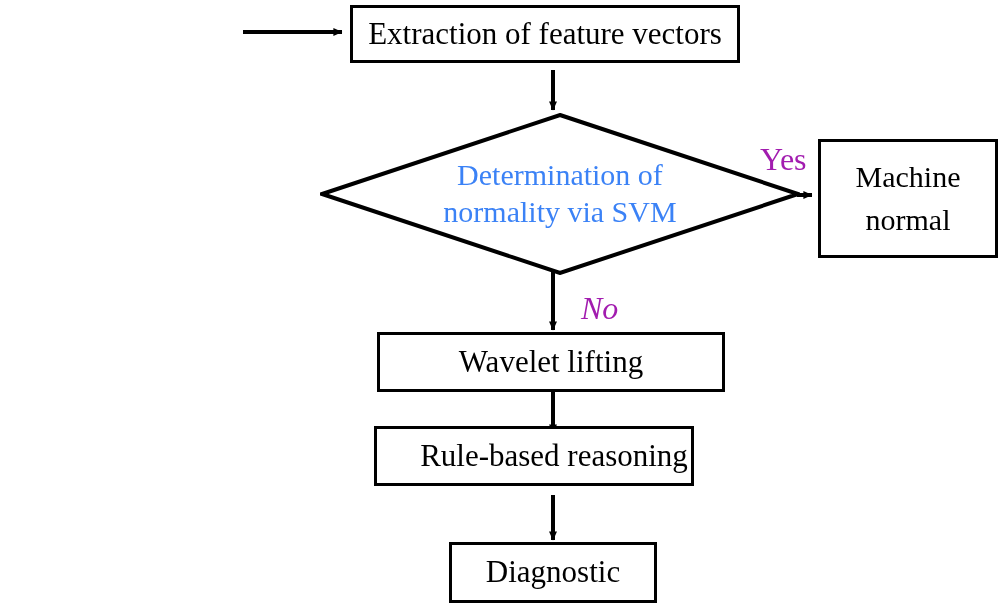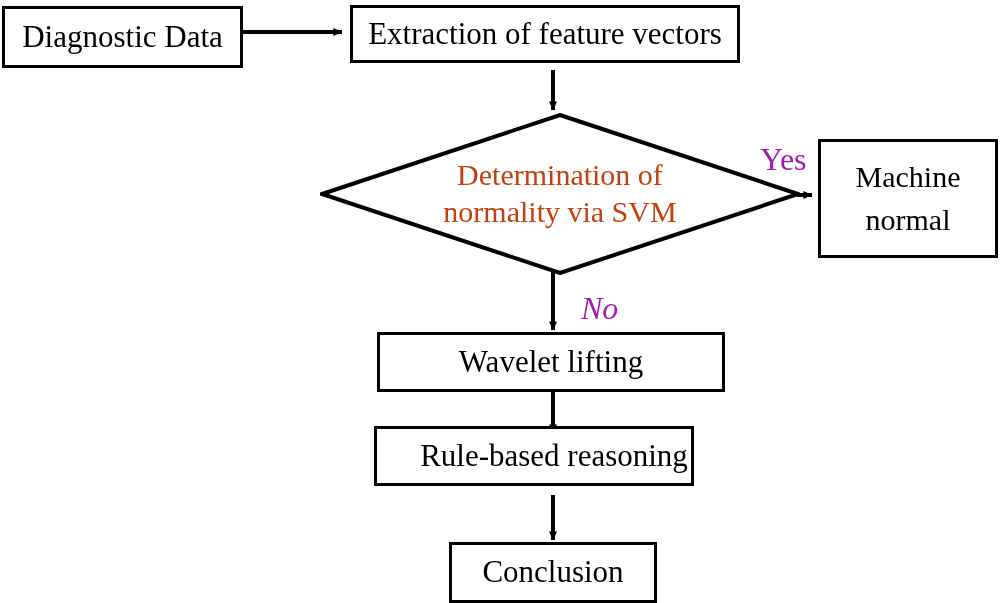--- a/index.html
+++ b/index.html
@@ -60,21 +60,21 @@
     align-items: center;
     justify-content: center;
   }
   .diamond-text {
     position: relative;
     z-index: 2;
     font-size: 30px;
     line-height: 1.22;
     text-align: center;
     white-space: pre-line;
-    color: #c2410c;
+    color: #3b82f6;
   }
 </style>
 </head>
 <body>
 
 <div id="flow-root">
 
   <svg id="edges-layer" viewBox="0 0 1000 603" width="1000" height="603">
     <defs>
       <marker id="arrowhead" markerWidth="10" markerHeight="10" refX="8.6" refY="4" orient="auto" markerUnits="userSpaceOnUse">
@@ -100,23 +100,20 @@
 
     <g>
       <line x1="553" y1="392" x2="553" y2="433" stroke="#000000" stroke-width="4" marker-end="url(#arrowhead)"></line>
     </g>
 
     <g>
       <line x1="553" y1="495" x2="553" y2="540" stroke="#000000" stroke-width="4" marker-end="url(#arrowhead)"></line>
     </g>
   </svg>
 
-  <div class="node node-box" style="left:2px; top:6px; width:241px; height:62px;">
-    <span class="node-label size-lg">Diagnostic Data</span>
-  </div>
 
   <div class="node node-box" style="left:350px; top:5px; width:390px; height:58px;">
     <span class="node-label size-lg">Extraction of feature vectors</span>
   </div>
 
   <div class="diamond-node" style="left:320px; top:113px; width:480px; height:162px;">
     <svg width="480" height="162" viewBox="0 0 480 162" style="position:absolute; left:0; top:0;">
       <polygon points="240,2 478,81 240,160 2,81" fill="#ffffff" stroke="#000000" stroke-width="4" stroke-linejoin="miter"></polygon>
     </svg>
     <span class="diamond-text">Determination of
@@ -130,20 +127,20 @@
   <div class="node node-box" style="left:818px; top:139px; width:180px; height:119px;">
     <span class="node-label size-md" style="line-height:1.42;">Machine
 normal</span>
   </div>
 
   <div class="node node-box" style="left:374px; top:426px; width:320px; height:60px;padding-left:40px;">
     <span class="node-label size-lg">Rule-based reasoning</span>
   </div>
 
   <div class="node node-box" style="left:449px; top:542px; width:208px; height:61px;">
-    <span class="node-label size-lg">Conclusion</span>
+    <span class="node-label size-lg">Diagnostic</span>
   </div>
 
   <div class="edge-label" style="left:760px; top:143px;">Yes</div>
 
   <div class="edge-label" style="left:581px; top:292px;font-style:italic;">No</div>
 
 </div>
 
 </body></html>

